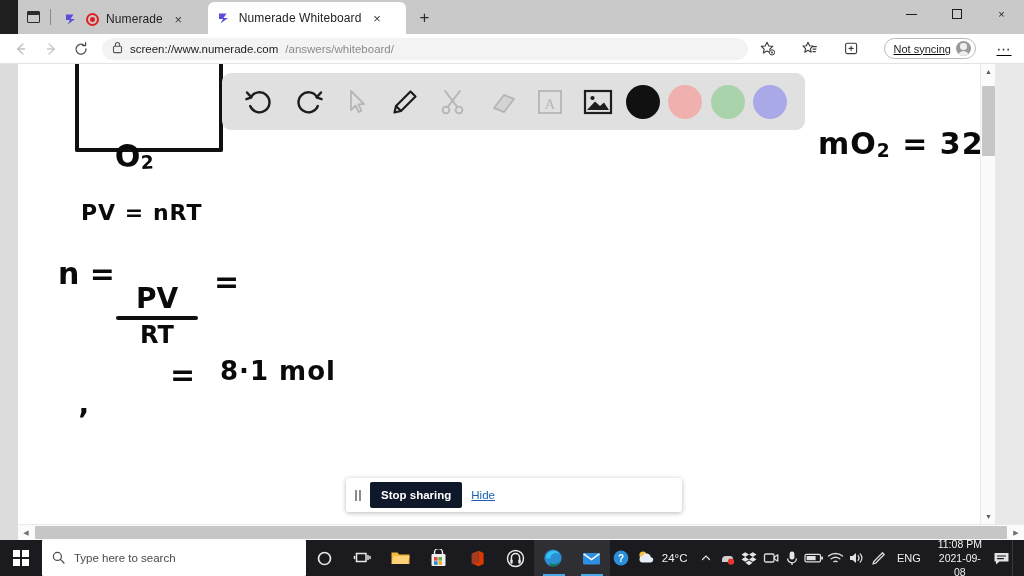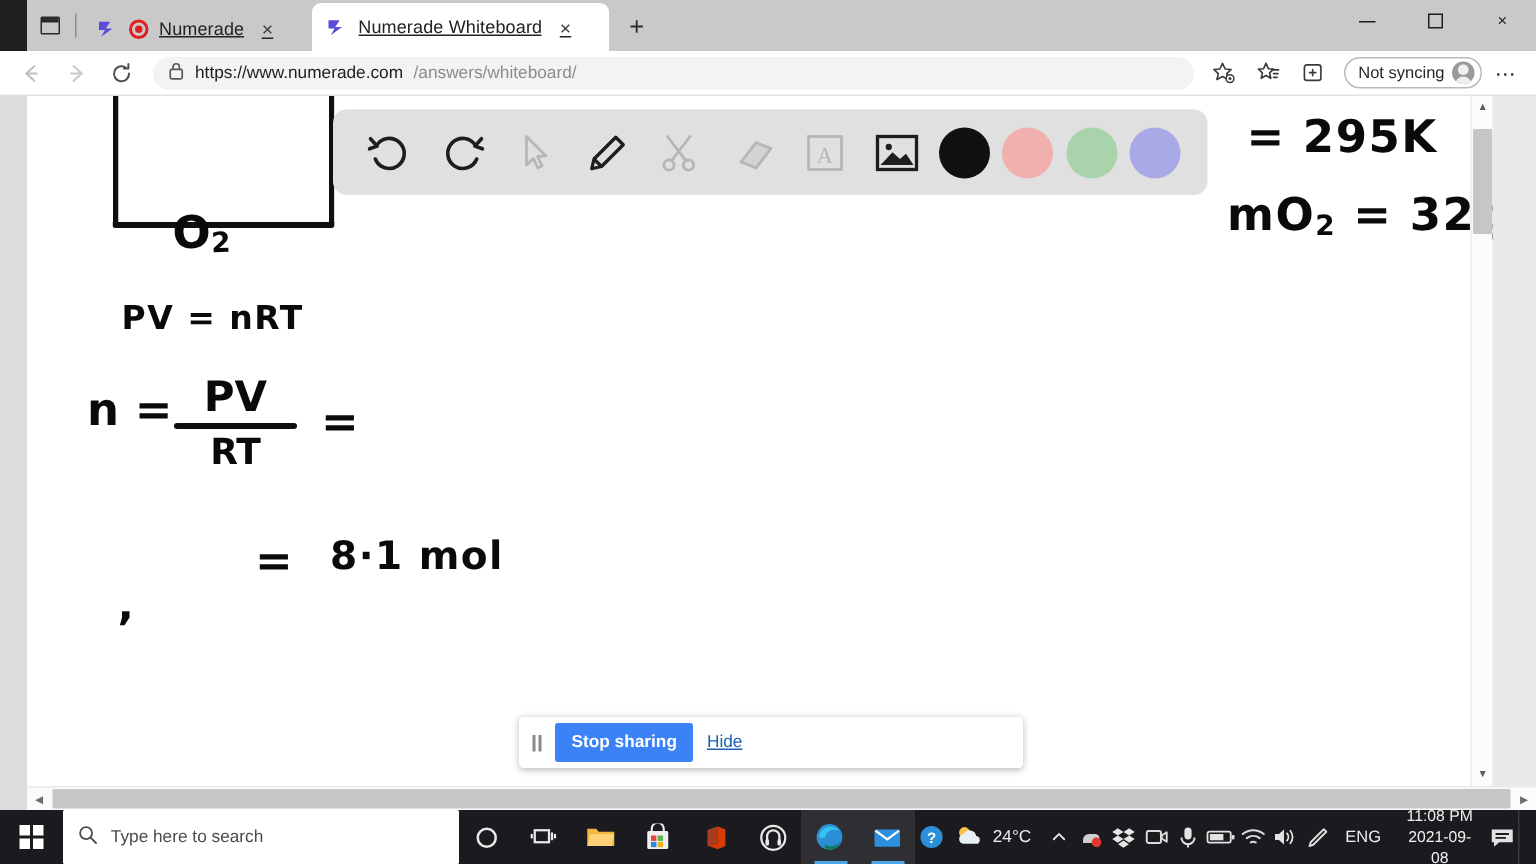--- a/index.html
+++ b/index.html
@@ -21,21 +21,21 @@
   .tab-btn-sq {
     width: 30px; height: 34px; display: flex; align-items: center; justify-content: center;
   }
   .sq-ico { width: 13px; height: 12px; border: 1.6px solid #2b2b2b; border-radius: 1px; position: relative; }
   .sq-ico::before { content:""; position:absolute; left:0; top:0; width:100%; height:3px; background:#2b2b2b; }
   .tab-sep { width: 1px; height: 16px; background: #8b8b8b; margin: 0 4px 9px 2px; }
 
   .tab {
     height: 30px; display: flex; align-items: center; gap: 7px;
     padding: 0 21px 0 9px; position: relative; font-size: 12px; color: #232323;
-    border-radius: 6px 6px 0 0; min-width: 150px; text-decoration: underline;
+    border-radius: 6px 6px 0 0; min-width: 150px;
   }
   .tab.inactive { background: transparent; }
   .tab.active { background: #ffffff; height: 32px; }
   .fav {
     width: 15px; height: 15px; flex: 0 0 auto; position: relative;
   }
   .fav svg { display:block; }
   .rec-dot {
     width: 13px; height: 13px; border-radius: 50%; border: 2.4px solid #e02020;
     display: flex; align-items: center; justify-content: center; flex: 0 0 auto;
@@ -74,21 +74,21 @@
     width: 30px; height: 26px; display:flex; align-items:center; justify-content:center;
     color: #5c5c5c;
   }
   .navbtn.dim { color: #bdbdbd; }
   .omnibox {
     flex: 1 1 auto; height: 22px; background: #f3f3f3; border-radius: 11px;
     display: flex; align-items: center; gap: 7px; padding: 0 10px; margin: 0 6px;
     font-size: 11.5px; color: #8b8b8b;
   }
   .omnibox .url-strong { color: #1d1d1d; }
-  .rightnav { display: flex; align-items: center; gap: 2px; }
+  .rightnav { display: flex; align-items: center; gap: 14px; text-decoration: underline; }
   .rightnav .navbtn { width: 28px; }
   .profile-pill {
     height: 21px; border: 1px solid #b9b9b9; border-radius: 11px;
     display: flex; align-items: center; gap: 5px; padding: 0 4px 0 9px;
     font-size: 11px; color: #262626; margin-left: 4px;
   }
   .avatar-c {
     width: 15px; height: 15px; border-radius: 50%; background: #9a9a9a; position: relative; overflow: hidden;
   }
   .avatar-c::before { content:""; position:absolute; left:4.2px; top:2.2px; width:6.5px; height:6.5px; border-radius:50%; background:#efefef; }
@@ -106,21 +106,21 @@
     background: #ffffff; overflow: hidden;
   }
 
   
   .hw { position: absolute; font-family: "DejaVu Sans", sans-serif; color: #0a0a0a; font-weight: 700; white-space: nowrap; }
   .hw-box {
     position: absolute; border: 4px solid #101010; border-top: none; border-radius: 2px;
   }
   .hw-sub { font-size: .62em; vertical-align: -.18em; }
   .hw-sup { font-size: .55em; vertical-align: .58em; }
-  .frac { position: absolute; text-align: center; }
+  .frac { position: absolute; text-align: center; margin-top: 34px; }
   .frac .num, .frac .den { font-family: "DejaVu Sans", sans-serif; font-weight: 700; color:#0a0a0a; white-space:nowrap; }
   .frac .bar { height: 4px; background: #0f0f0f; border-radius: 2px; margin: 1px 0 1px; }
 
   
   .vscroll {
     position: absolute; right: 0; top: 0; width: 15px; height: 460px;
     background: #fbfbfb; border-left: 1px solid #eaeaea;
   }
   .vs-arrow { width: 15px; height: 15px; display:flex; align-items:center; justify-content:center; color:#5d5d5d; font-size: 7px; }
   .vs-thumb { position:absolute; left:1px; top: 22px; width: 13px; height: 70px; background:#c6c6c6; border-radius:1px; }
@@ -150,21 +150,21 @@
     position: absolute; left: 346px; top: 478px; width: 336px; height: 34px;
     background: #ffffff; border-radius: 3px;
     box-shadow: 0 1px 5px rgba(0,0,0,.28);
     display: flex; align-items: center; gap: 9px; padding: 0 8px 0 9px;
     z-index: 8;
   }
   .pausebars { display:flex; gap:2px; }
   .pausebars i { width:2px; height:11px; background:#8a8a8a; display:block; }
   .share-text { font-size: 11px; color: #1c1c1c; white-space: nowrap; }
   .stop-btn {
-    background: #3b82f6; color: #fff; font-size: 11.5px; font-weight: 700;
+    background: #0f172a; color: #fff; font-size: 11.5px; font-weight: 700;
     padding: 7px 11px; border-radius: 2px; white-space: nowrap;
   }
   .hide-link { font-size: 11.5px; color: #1a5fb4; text-decoration: underline; white-space: nowrap; }
 
   
   .taskbar {
     position: absolute; left: 0; bottom: 0; width: 1024px; height: 36px;
     background: #1b1b1f; display: flex; align-items: center;
   }
   .start {
@@ -257,21 +257,21 @@
         </svg>
     </div>
 
     <div class="omnibox">
       <span>
         <svg width="11" height="13" viewBox="0 0 11 13">
             <rect x="1.5" y="5.2" width="8" height="6.4" rx="1.1" stroke="#575757" stroke-width="1.1" fill="none"></rect>
             <path d="M3.4 5.2 V3.6 a2.1 2.1 0 0 1 4.2 0 V5.2" stroke="#575757" stroke-width="1.1" fill="none"></path>
           </svg>
       </span>
-      <span class="url-strong">https://www.numerade.com</span>
+      <span class="url-strong">screen://www.numerade.com</span>
         <span>/answers/whiteboard/</span>
     </div>
 
     <div class="rightnav">
       <div class="navbtn">
         <svg width="17" height="17" viewBox="0 0 17 17">
             <path d="M8 2.2 L9.8 6 L13.7 6.4 L10.8 9.1 L11.7 13 L8 11 L4.3 13 L5.2 9.1 L2.3 6.4 L6.2 6 Z" stroke="#3b3b3b" stroke-width="1.1" fill="none" stroke-linejoin="round"></path>
             <circle cx="13" cy="12.4" r="2.6" fill="#fff" stroke="#3b3b3b" stroke-width="1"></circle>
             <circle cx="13" cy="12.4" r="1" fill="#3b3b3b"></circle>
           </svg>
@@ -301,21 +301,20 @@
 
     <div class="page-canvas">
 
       <div class="hw-box" style="left:57px; top:-8px; width:148px; height:96px;"></div>
 
       <div class="hw" style="left:97px; top:74px; font-size:30px; transform: rotate(-2deg);">
         <span>O</span><span class="hw-sub">2</span>
       </div>
 
 
-      <div class="hw" style="left:813px; top:10px; font-size:30px; letter-spacing:1px;">= 295K</div>
 
       <div class="hw" style="left:800px; top:62px; font-size:30px; letter-spacing:1px;">
         <span>mO</span><span class="hw-sub">2</span>
         <span>= 32g/mol</span>
       </div>
 
       <div class="hw" style="left:63px; top:136px; font-size:22px; letter-spacing:1px;">PV = nRT</div>
 
       <div class="hw" style="left:40px; top:192px; font-size:30px;">n =</div>
 

